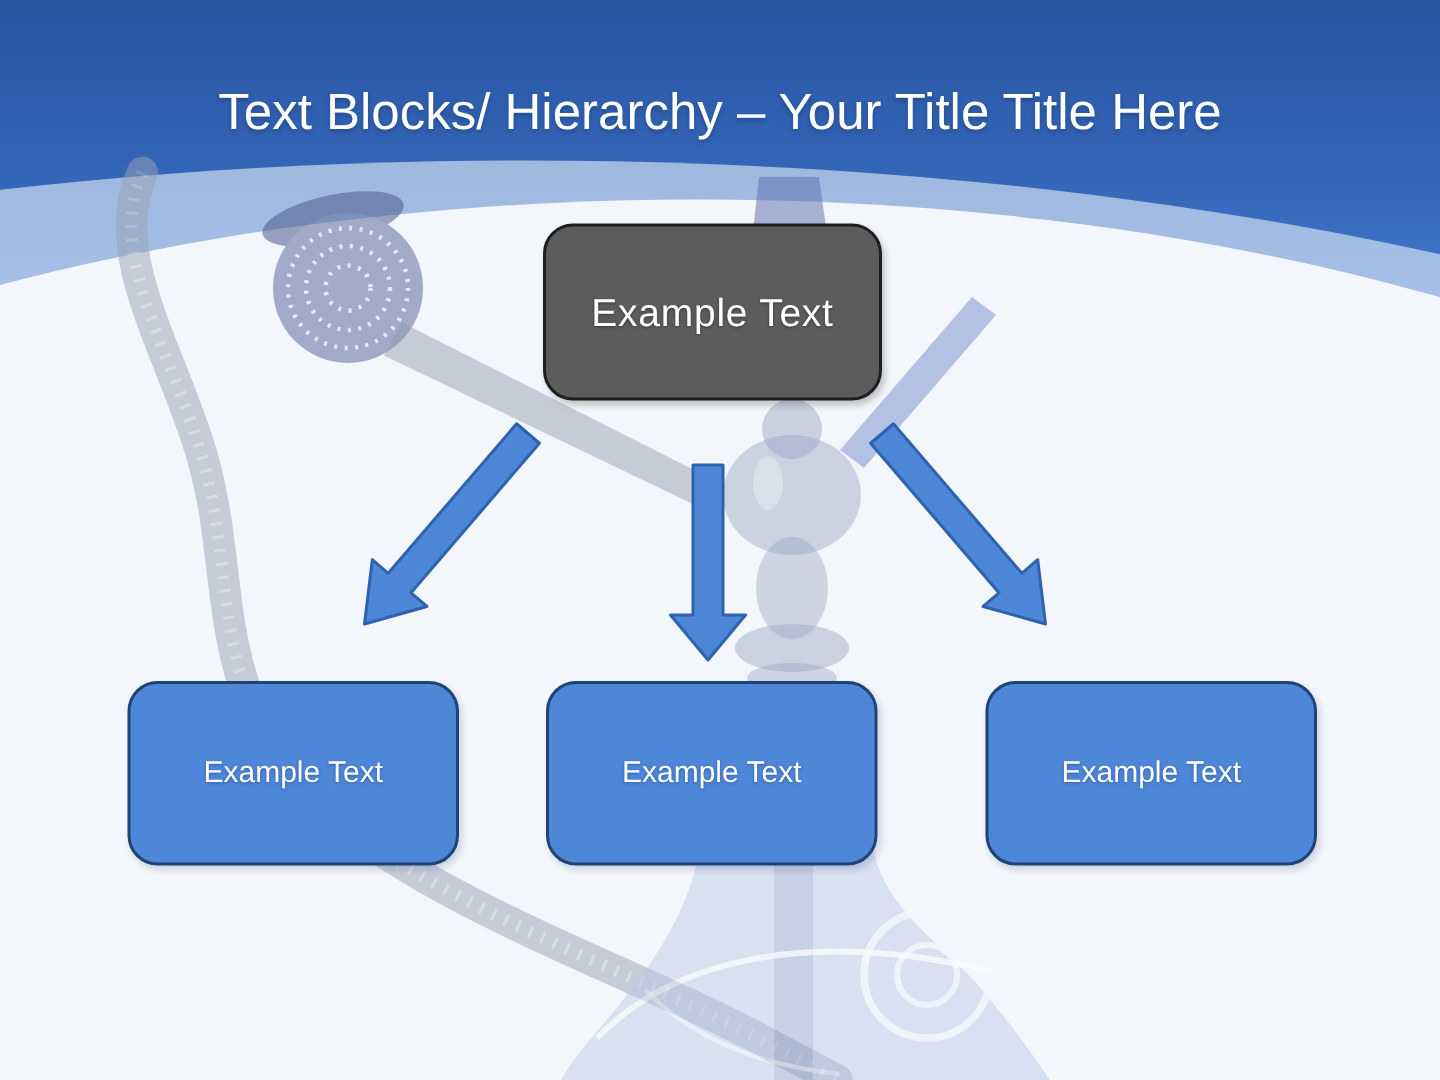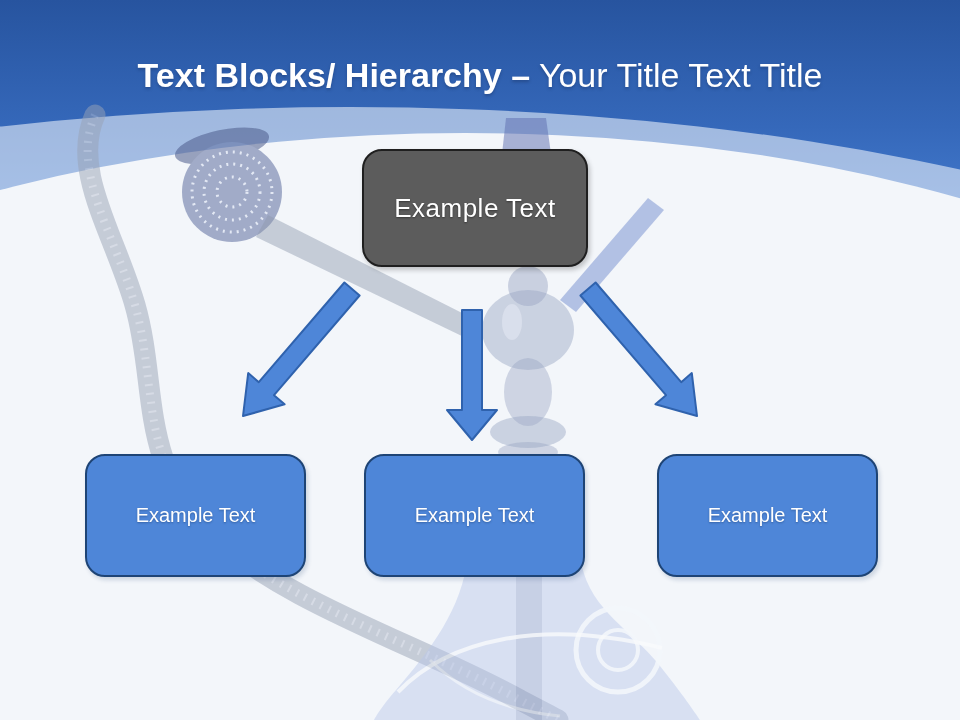--- a/index.html
+++ b/index.html
@@ -23,21 +23,21 @@
     background:#f3f6fa;
   }
   .hookah{position:absolute;left:0;top:0;pointer-events:none;}
   
   .slide-title{
     position:absolute;left:0;top:52px;width:960px;height:46px;
     text-align:center;color:#ffffff;font-size:34px;line-height:46px;
     text-shadow:0 2px 3px rgba(20,40,80,0.35);
     white-space:nowrap;
   }
-  .slide-title .t-bold{font-weight:bold;}
+  .slide-title .t-bold{font-weight:normal;}
   
   .block{
     position:absolute;display:flex;align-items:center;justify-content:center;
     text-align:right;color:#ffffff;box-sizing:border-box;
   }
   .block-parent{
     left:362px;top:149px;width:226px;height:118px;
     background:#5c5c5c;border:2.5px solid #1f1f1f;border-radius:20px;
     font-size:26px;letter-spacing:0.5px;
     box-shadow:2px 3px 5px rgba(0,0,0,0.22);
@@ -94,21 +94,21 @@
       <path d="M468,555 C462,610 430,650 396,690 C380,708 374,720 374,720 L700,720 C700,720 680,690 655,660 C625,625 586,606 580,555 Z" fill="#b9c7ea"></path>
       <rect x="516" y="555" width="26" height="165" fill="#8b9ac4" opacity="0.8"></rect>
       <circle cx="618" cy="650" r="42" stroke="#f4f7fd" stroke-width="5" fill="none" opacity="0.9"></circle>
       <circle cx="618" cy="650" r="20" stroke="#f4f7fd" stroke-width="4" fill="none" opacity="0.9"></circle>
       <path d="M398,692 C448,640 540,618 662,648" stroke="#ffffff" stroke-width="4" fill="none" opacity="0.8"></path>
       <path d="M430,660 C470,700 520,712 560,716" stroke="#ffffff" stroke-width="3" fill="none" opacity="0.6"></path>
     </g>
   </svg>
 
   <div class="slide-title">
-    <span class="t-bold">Text Blocks/ Hierarchy –</span><span class="t-reg"> Your Title Text Title</span>
+    <span class="t-bold">Text Blocks/ Hierarchy –</span><span class="t-reg"> Your Title Title Here</span>
   </div>
 
   <div class="block block-parent">
     <span>Example Text</span>
   </div>
 
   <svg class="arrows" width="960" height="720" viewBox="0 0 960 720">
     <polygon points="344.4,282.5 258.8,382.2 248.2,373.1 243,416 284.6,404.3 274.0,395.2 359.6,295.5"></polygon>
     <polygon points="462,310 462,410 447,410 472,440 497,410 482,410 482,310"></polygon>
     <polygon points="595.6,282.5 681.2,382.2 691.8,373.1 697,416 655.4,404.3 666.0,395.2 580.4,295.5"></polygon>

